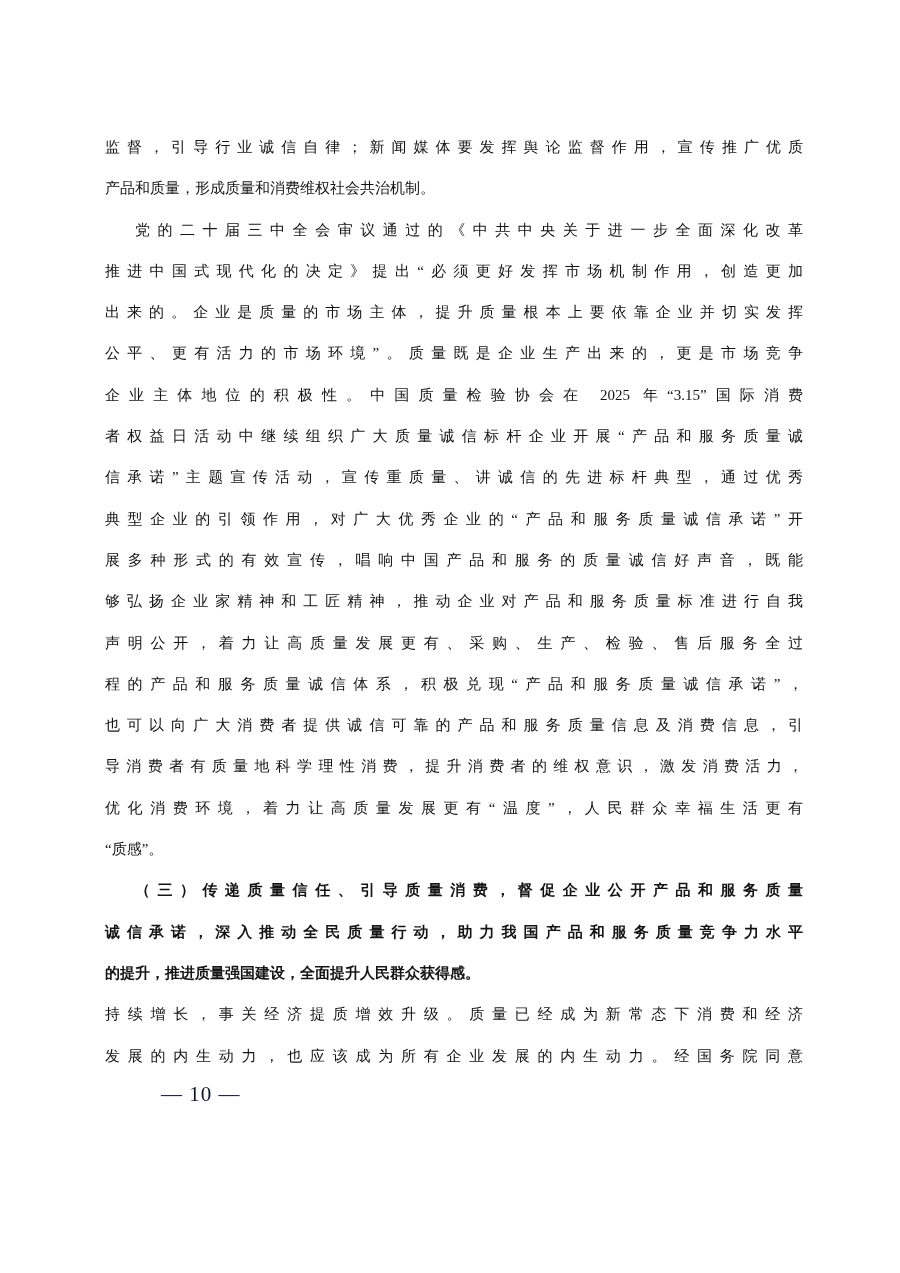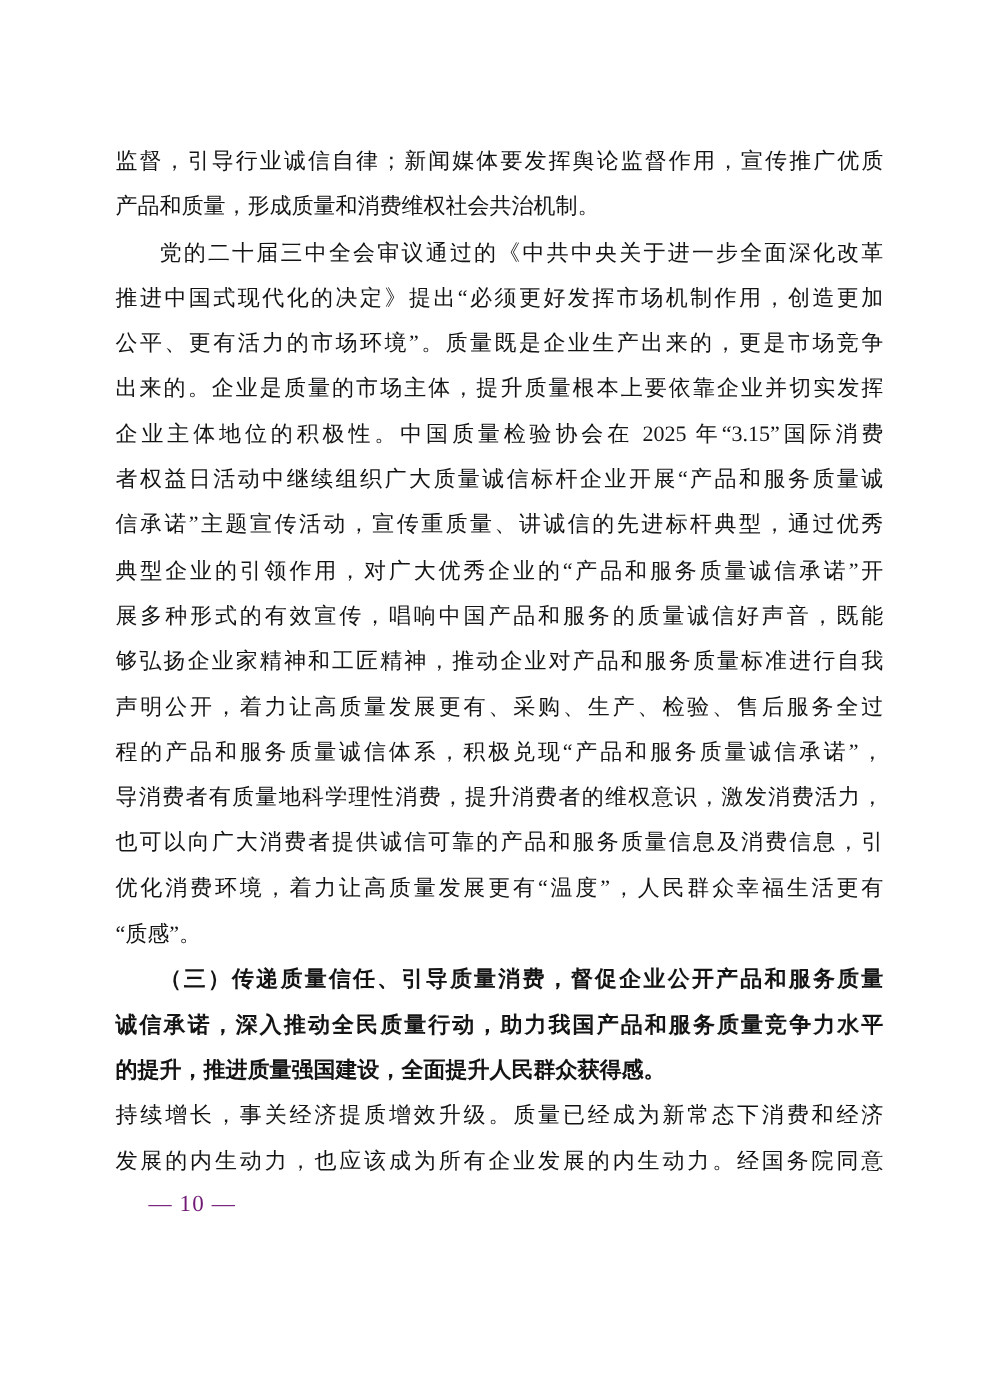--- a/index.html
+++ b/index.html
@@ -14,69 +14,69 @@
     padding: 127px 97px 0 105px;
     font-family: "Liberation Serif", "DejaVu Serif", serif;
     color: #141414;
   }
   .doc-body {
     width: 100%;
   }
   .para {
     margin: 0;
     padding: 0;
-    font-size: 20px;
+    font-size: 15px;
   }
   .para.bold .line {
     font-weight: 700;
   }
   .line {
     line-height: 41.3px;
     text-align: justify;
     text-align-last: justify;
     white-space: normal;
   }
   .line.indent {
     text-indent: 2em;
   }
   .line.para-end {
     text-align-last: left;
   }
   .page-footer {
     margin-top: 2px;
-    margin-left: 30px;
+    margin-left: 56px;
     font-size: 21px;
     line-height: 30px;
     letter-spacing: 1px;
-    color: #701a75;
+    color: #0f172a;
   }
 </style>
 </head>
 <body>
 
 <div class="doc-body">
     <div class="para normal">
       <div class="line">监督，引导行业诚信自律；新闻媒体要发挥舆论监督作用，宣传推广优质</div>
       <div class="line para-end">产品和质量，形成质量和消费维权社会共治机制。</div>
     </div>
     <div class="para normal">
       <div class="line indent">党的二十届三中全会审议通过的《中共中央关于进一步全面深化改革</div>
       <div class="line">推进中国式现代化的决定》提出“必须更好发挥市场机制作用，创造更加</div>
+      <div class="line">出来的。企业是质量的市场主体，提升质量根本上要依靠企业并切实发挥</div>
       <div class="line">公平、更有活力的市场环境”。质量既是企业生产出来的，更是市场竞争</div>
-      <div class="line">出来的。企业是质量的市场主体，提升质量根本上要依靠企业并切实发挥</div>
       <div class="line">企业主体地位的积极性。中国质量检验协会在 2025 年“3.15”国际消费</div>
       <div class="line">者权益日活动中继续组织广大质量诚信标杆企业开展“产品和服务质量诚</div>
       <div class="line">信承诺”主题宣传活动，宣传重质量、讲诚信的先进标杆典型，通过优秀</div>
       <div class="line">典型企业的引领作用，对广大优秀企业的“产品和服务质量诚信承诺”开</div>
       <div class="line">展多种形式的有效宣传，唱响中国产品和服务的质量诚信好声音，既能</div>
       <div class="line">够弘扬企业家精神和工匠精神，推动企业对产品和服务质量标准进行自我</div>
       <div class="line">声明公开，着力让高质量发展更有、采购、生产、检验、售后服务全过</div>
       <div class="line">程的产品和服务质量诚信体系，积极兑现“产品和服务质量诚信承诺”，</div>
+      <div class="line">也可以向广大消费者提供诚信可靠的产品和服务质量信息及消费信息，引</div>
       <div class="line">导消费者有质量地科学理性消费，提升消费者的维权意识，激发消费活力，</div>
-      <div class="line">也可以向广大消费者提供诚信可靠的产品和服务质量信息及消费信息，引</div>
       <div class="line">优化消费环境，着力让高质量发展更有“温度”，人民群众幸福生活更有</div>
       <div class="line para-end">“质感”。</div>
     </div>
     <div class="para bold">
       <div class="line indent">（三）传递质量信任、引导质量消费，督促企业公开产品和服务质量</div>
       <div class="line">诚信承诺，深入推动全民质量行动，助力我国产品和服务质量竞争力水平</div>
       <div class="line para-end">的提升，推进质量强国建设，全面提升人民群众获得感。</div>
     </div>
     <div class="para normal">
       <div class="line">持续增长，事关经济提质增效升级。质量已经成为新常态下消费和经济</div>

